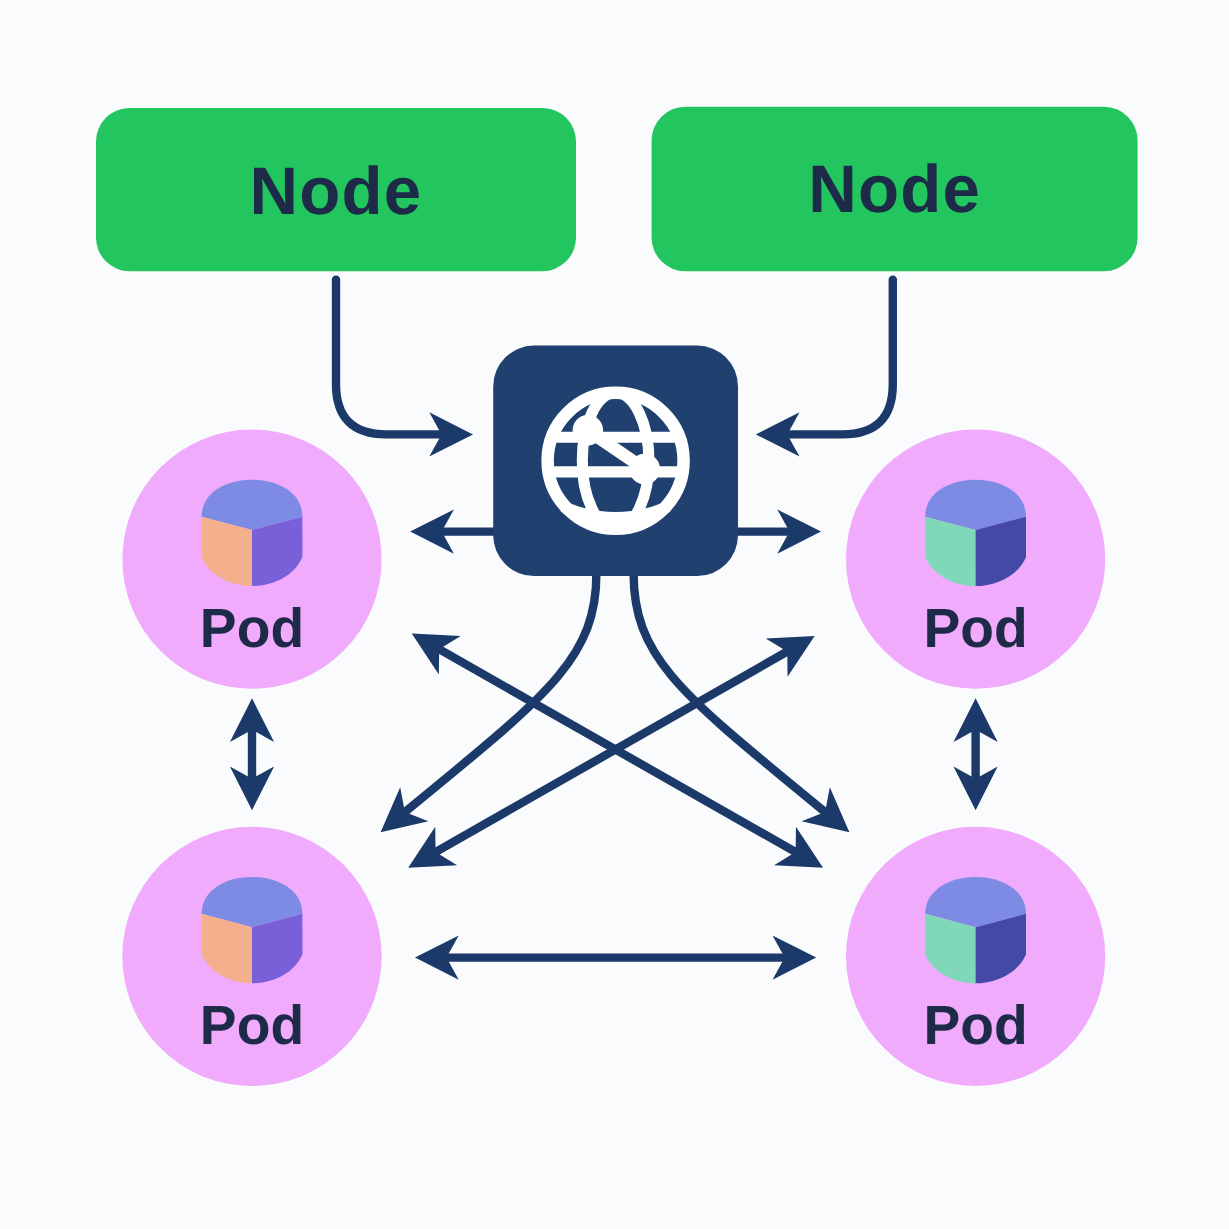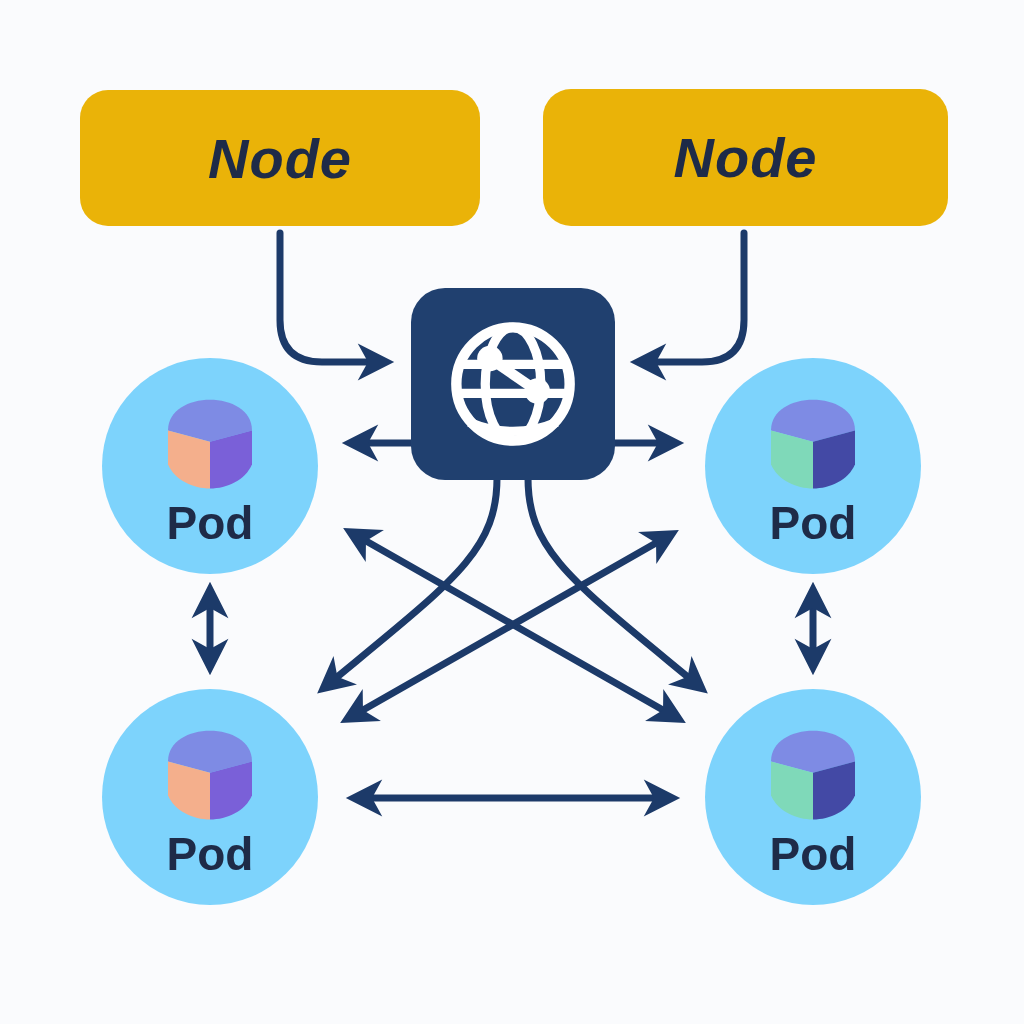--- a/index.html
+++ b/index.html
@@ -5,36 +5,36 @@
   html,body{margin:0;padding:0;}
   body{
     width:1024px;height:1024px;position:relative;overflow:hidden;
     background:#fafbfd;
     font-family:"Liberation Sans","DejaVu Sans",sans-serif;
   }
   .canvas{position:absolute;inset:0;width:1024px;height:1024px;}
   .arrow-layer{position:absolute;left:0;top:0;z-index:1;}
   .node-box{
     position:absolute;z-index:2;
-    background:#eab308;border-radius:28px;
-    display:flex;align-items:center;justify-content:center;font-style:italic;
+    background:#22c55e;border-radius:28px;
+    display:flex;align-items:center;justify-content:center;
   }
   .node-box.left{left:80px;top:90px;width:400px;height:136px;}
   .node-box.right{left:543px;top:89px;width:405px;height:137px;}
   .node-label{
     color:#1e2b48;font-weight:700;font-size:56px;letter-spacing:1px;
   }
   .hub{
     position:absolute;z-index:2;left:411px;top:288px;width:204px;height:192px;
     background:#20406f;border-radius:34px;
     display:flex;align-items:center;justify-content:center;
   }
   .pod{
     position:absolute;z-index:2;width:216px;height:216px;border-radius:50%;
-    background:#7dd3fc;
+    background:#f0abfc;
     display:flex;flex-direction:column;align-items:center;justify-content:center;
   }
   .pod.tl{left:102px;top:358px;}
   .pod.tr{left:705px;top:358px;}
   .pod.bl{left:102px;top:689px;}
   .pod.br{left:705px;top:689px;}
   .pod-label{
     color:#1e2b48;font-weight:700;font-size:46px;margin-top:2px;
   }
   .pod-icon{display:block;}

